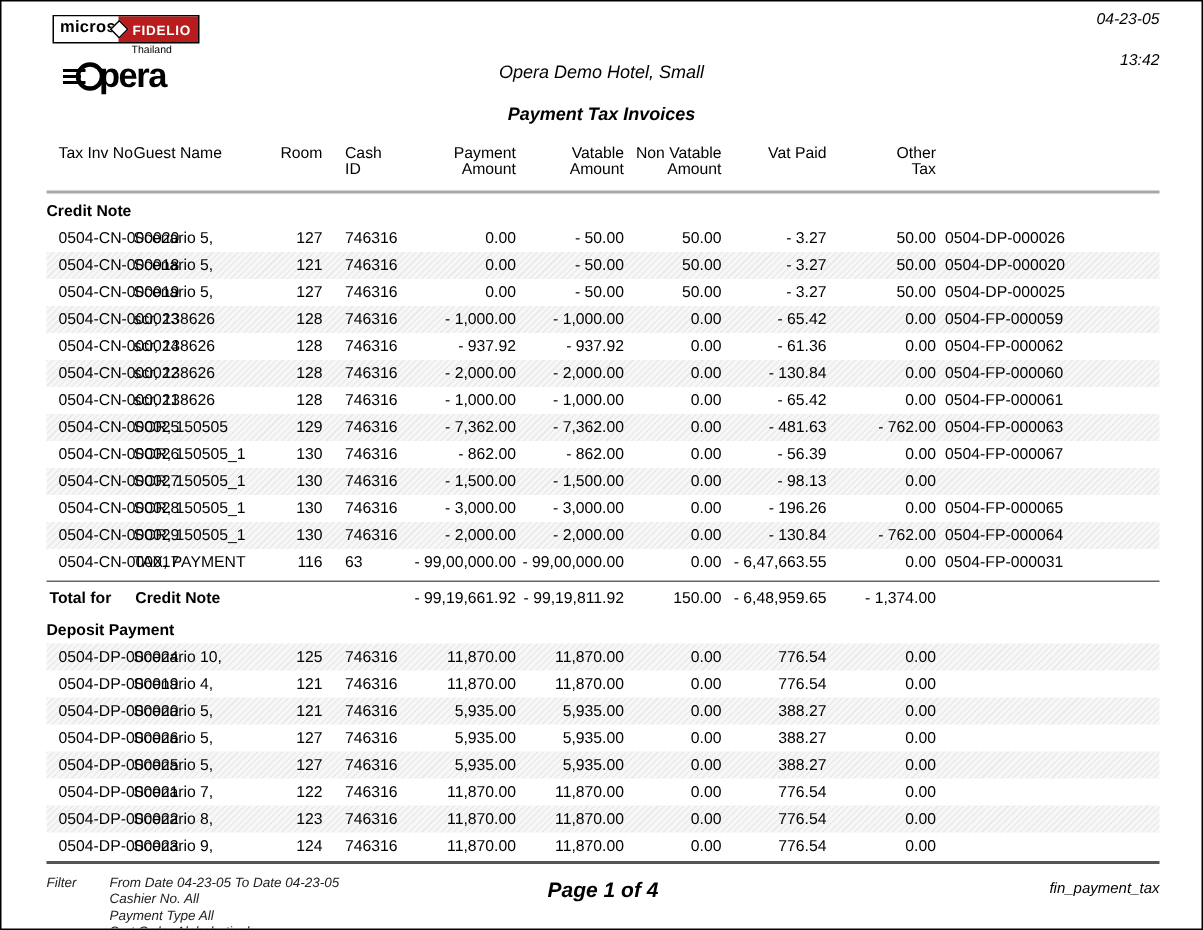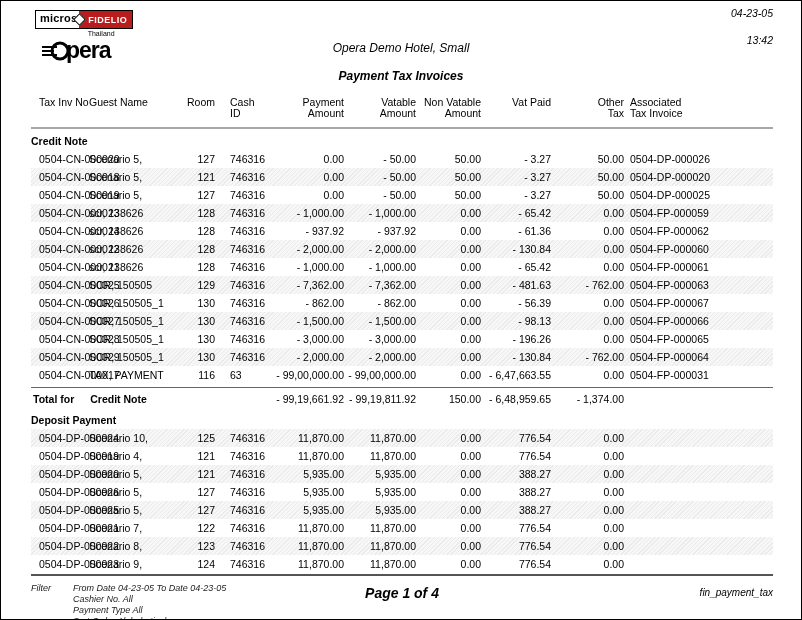--- a/index.html
+++ b/index.html
@@ -89,22 +89,20 @@
         <div class="cell c3 al">Cash ID</div>
         <div class="cell c4 ar">Payment
 Amount</div>
         <div class="cell c5 ar">Vatable
 Amount</div>
         <div class="cell c6 ar">Non Vatable
 Amount</div>
         <div class="cell c7 ar">Vat Paid</div>
         <div class="cell c8 ar">Other
 Tax</div>
-        <div class="cell c9 al">Associated
-Tax Invoice</div>
       </div>
       <div class="section-title">Credit Note</div>
       <div class="row">
         <div class="cell c0 al">0504-CN-000020</div>
         <div class="cell c1 al">Scenario 5,</div>
         <div class="cell c2 ar">127</div>
         <div class="cell c3 al">746316</div>
         <div class="cell c4 ar">0.00</div>
         <div class="cell c5 ar">- 50.00</div>
         <div class="cell c6 ar">50.00</div>
@@ -211,21 +209,20 @@
       <div class="row shaded">
         <div class="cell c0 al">0504-CN-000027</div>
         <div class="cell c1 al">SCR, 150505_1</div>
         <div class="cell c2 ar">130</div>
         <div class="cell c3 al">746316</div>
         <div class="cell c4 ar">- 1,500.00</div>
         <div class="cell c5 ar">- 1,500.00</div>
         <div class="cell c6 ar">0.00</div>
         <div class="cell c7 ar">- 98.13</div>
         <div class="cell c8 ar">0.00</div>
-        <div class="cell c9 al">0504-FP-000066</div>
       </div>
       <div class="row">
         <div class="cell c0 al">0504-CN-000028</div>
         <div class="cell c1 al">SCR, 150505_1</div>
         <div class="cell c2 ar">130</div>
         <div class="cell c3 al">746316</div>
         <div class="cell c4 ar">- 3,000.00</div>
         <div class="cell c5 ar">- 3,000.00</div>
         <div class="cell c6 ar">0.00</div>
         <div class="cell c7 ar">- 196.26</div>

